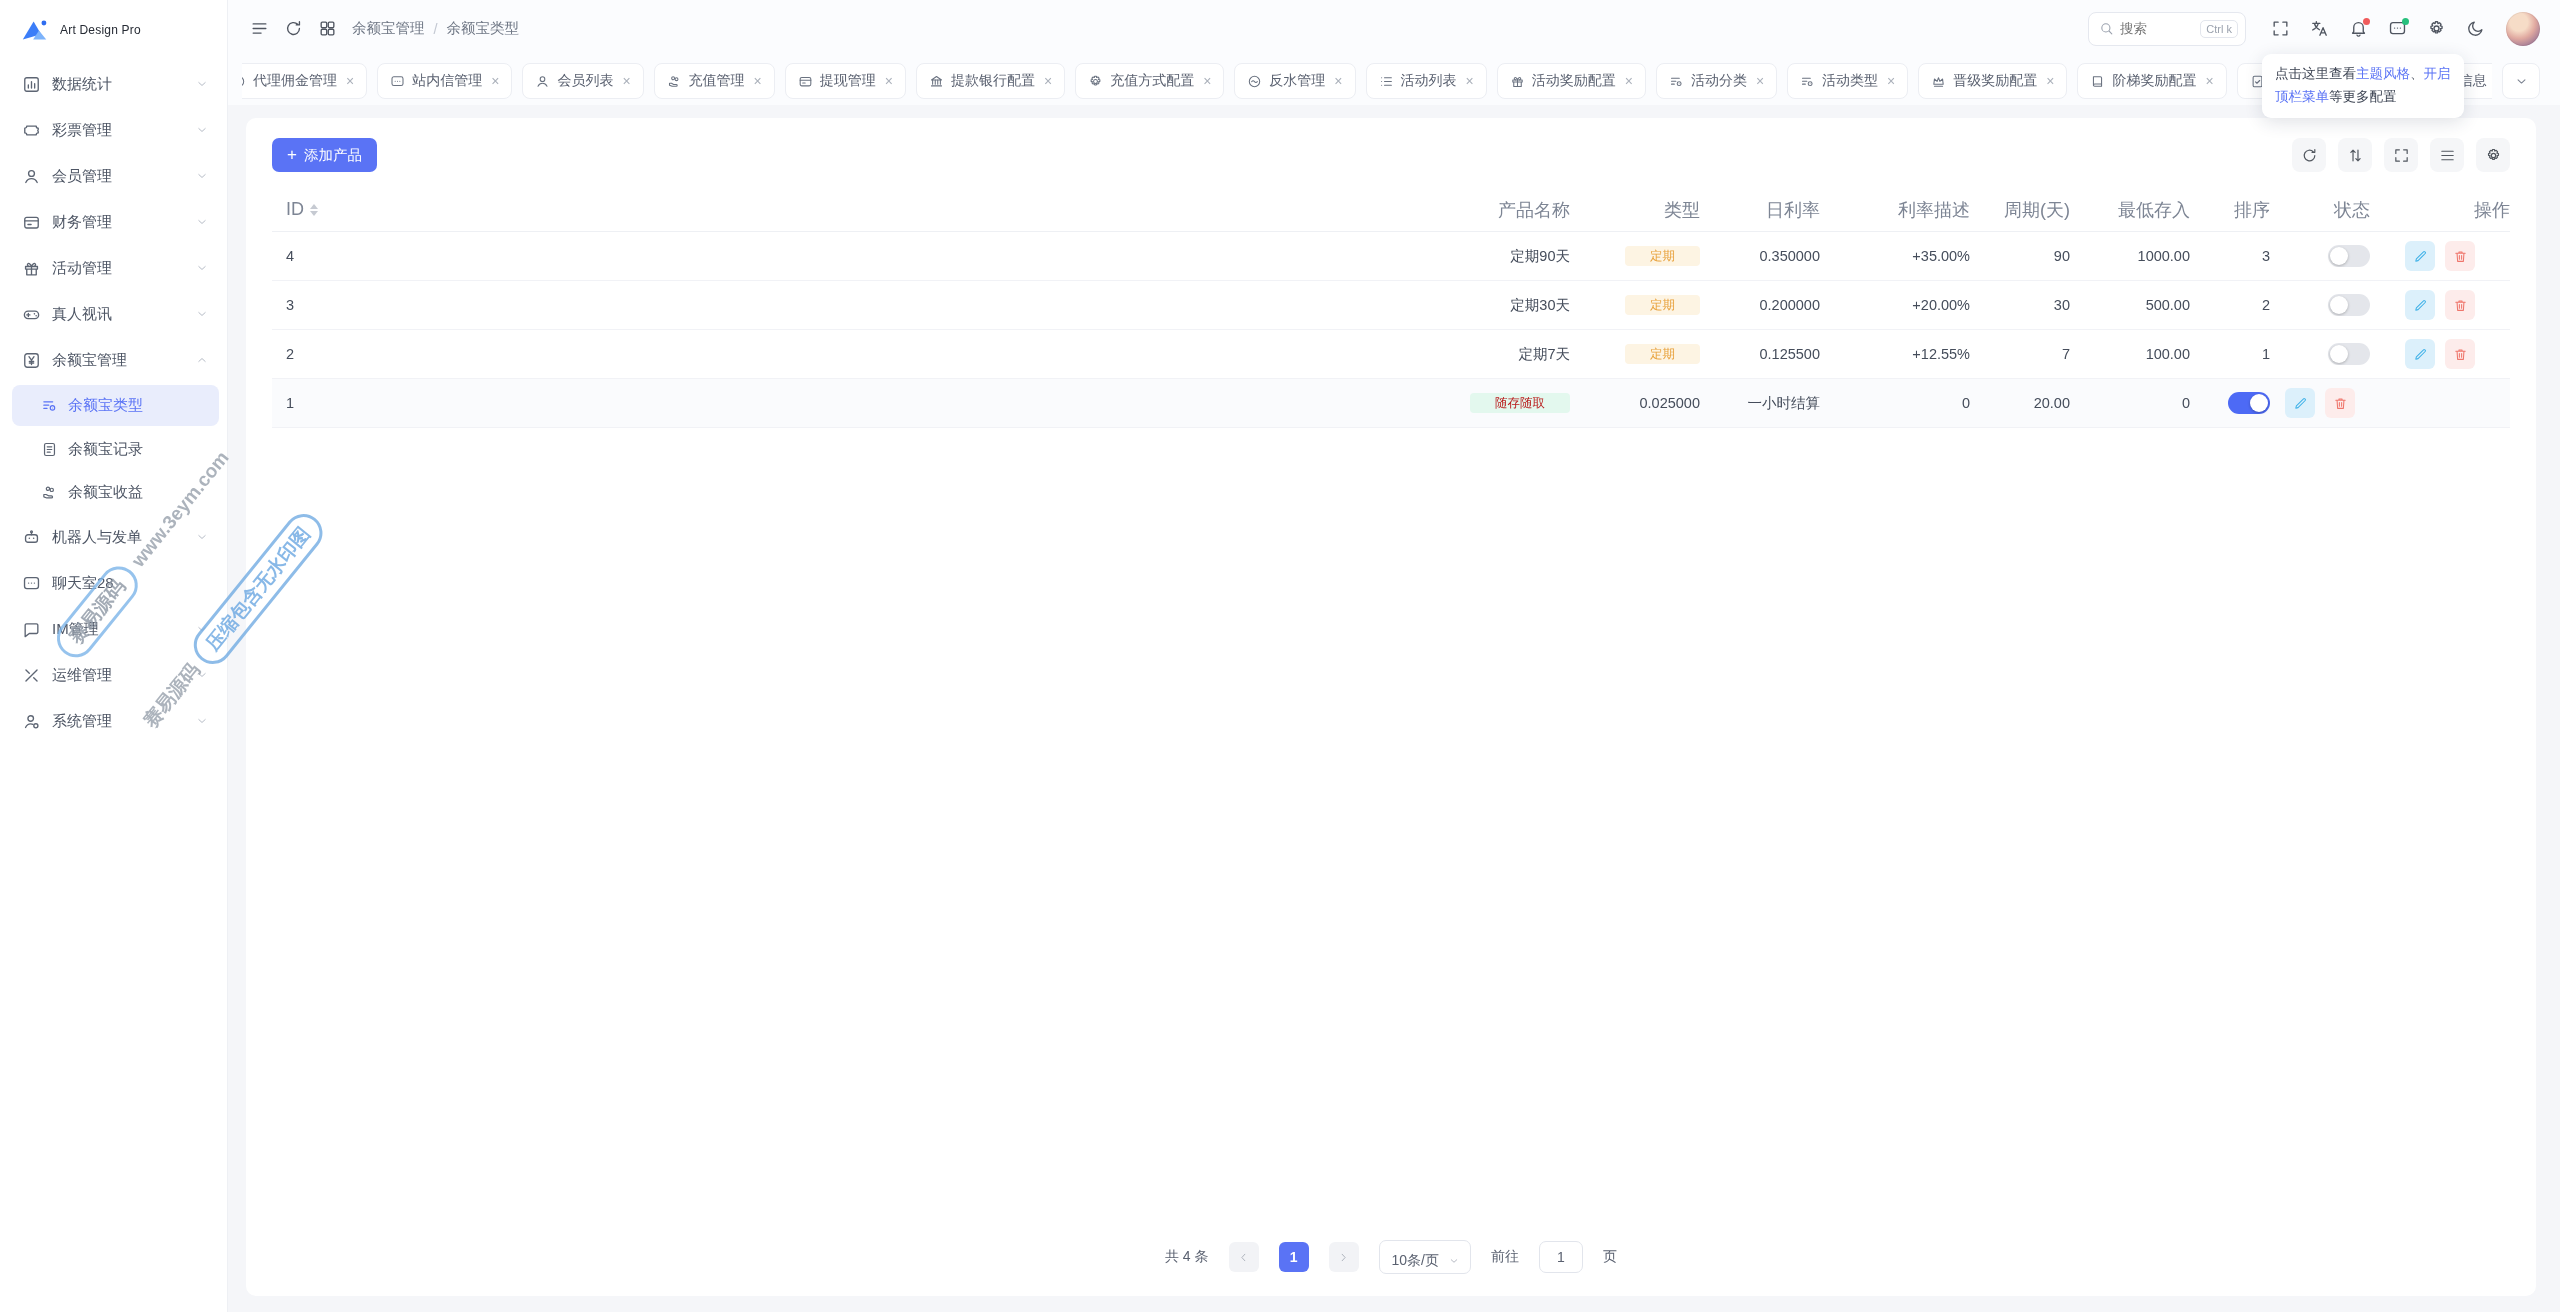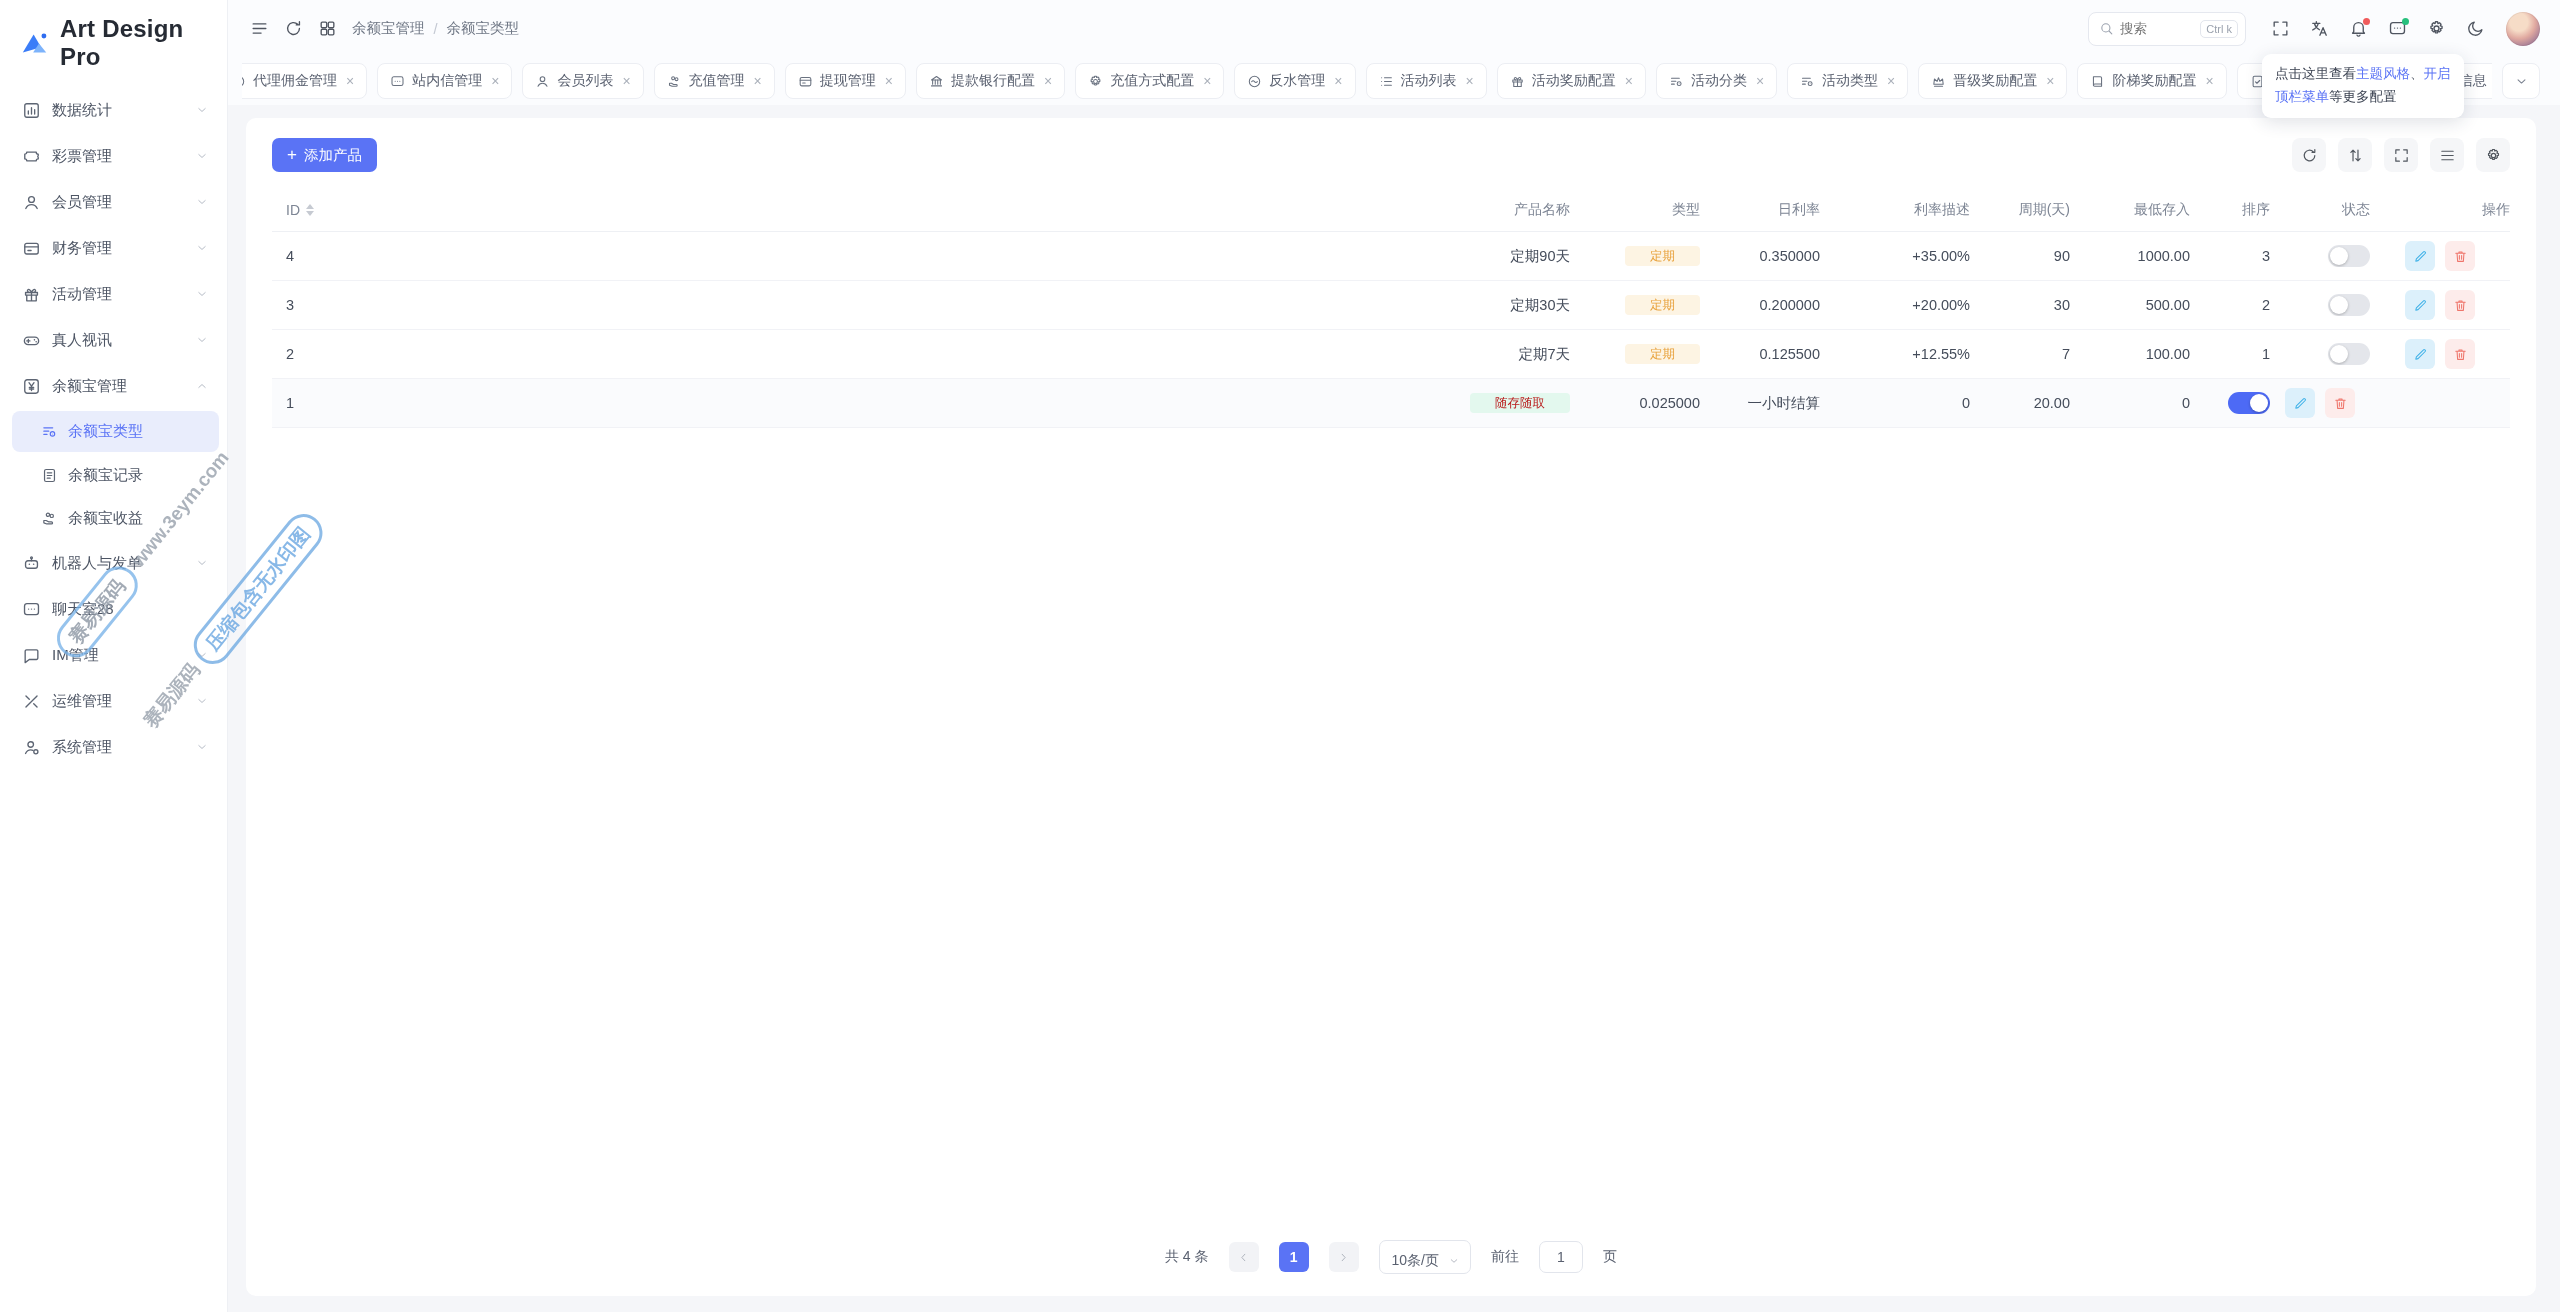--- a/index.html
+++ b/index.html
@@ -5,21 +5,21 @@
   *{box-sizing:border-box;margin:0;padding:0}
   html,body{width:2560px;height:1312px}
   body{font-family:"Liberation Sans","DejaVu Sans",sans-serif;background:#f5f6f9;overflow:hidden;position:relative;color:#47505e;--primary:#5a73f5}
   .icn{display:inline-flex;align-items:center;justify-content:center;flex:none}
   .icn svg{width:100%;height:100%;display:block}
 
   
   .sidebar{position:absolute;left:0;top:0;width:228px;height:100%;background:#fff;border-right:1px solid #eef0f4;z-index:10}
   .logo{display:flex;align-items:center;gap:10px;padding:15px 0 16px 20px}
   .logo-mark{width:30px;height:30px}
-  .logo-title{font-size:24px;font-weight:700;color:#262b34;letter-spacing:.2px}
+  .logo-title{font-size:12px;font-weight:400;color:#262b34;letter-spacing:.2px}
   .side-item{display:flex;align-items:center;height:46px;padding:0 18px 0 22px;cursor:pointer;color:#4d5564;font-size:15px}
   .side-item .icn{width:19px;height:19px;margin-right:11px;color:#5d6573}
   .side-item .lbl{flex:1;white-space:nowrap}
   .side-item .chev{width:14px;height:14px;color:#b4bac4;margin-right:0}
   .side-sub .side-item{height:43px;padding-left:41px;font-size:15px}
   .side-sub .side-item .icn{width:17px;height:17px;margin-right:10px}
   .side-item.active{margin:2px 8px 2px 12px;height:41px;border-radius:8px;background:#e9edfc;color:var(--primary);padding-left:29px}
   .side-item.active .icn{color:var(--primary)}
 
   
@@ -53,21 +53,21 @@
   .card-head{display:flex;align-items:center}
   .btn-add{height:34px;border-radius:7px;background:var(--primary);color:#fff;font-size:14.5px;display:flex;align-items:center;padding:0 15px;gap:7px;border:none;cursor:pointer;font-family:inherit}
   .btn-add .plus{font-size:17px;line-height:1;margin-top:-1px}
   .tools{margin-left:auto;display:flex;gap:12px}
   .tool-btn{width:34px;height:34px;border-radius:8px;background:#f5f6f8;color:#51575f;display:flex;align-items:center;justify-content:center;cursor:pointer}
   .tool-btn .icn{width:17px;height:17px}
 
   
   .table{margin-top:16px}
   .thead,.trow{display:grid;grid-template-columns:120px 1fr 130px 120px 150px 100px 120px 80px 100px 140px;align-items:center}
-  .thead{height:44px;border-bottom:1px solid #eef0f4;color:#7d8594;font-size:14px}
+  .thead{height:44px;border-bottom:1px solid #eef0f4;color:#7d8594;font-size:18px}
   .trow{height:49px;border-bottom:1px solid #f1f2f6;font-size:14.5px;color:#454d5b}
   .trow.hl{background:#fafbfd}
   .cell{text-align:right;overflow:hidden;white-space:nowrap}
   .cell.left{text-align:left;padding-left:14px}
   .th-id{display:flex;align-items:center;gap:4px;cursor:pointer}
   .carets{display:inline-flex;flex-direction:column;gap:2px;margin-left:2px}
   .caret-up{width:0;height:0;border-left:4px solid transparent;border-right:4px solid transparent;border-bottom:5px solid #c6cad2}
   .caret-down{width:0;height:0;border-left:4px solid transparent;border-right:4px solid transparent;border-top:5px solid #c6cad2}
   .badge{display:inline-block;padding:4px 25px;border-radius:4px;font-size:12.5px;line-height:1}
   .badge.warning{background:#fdf4e3;color:#e8a23d}

